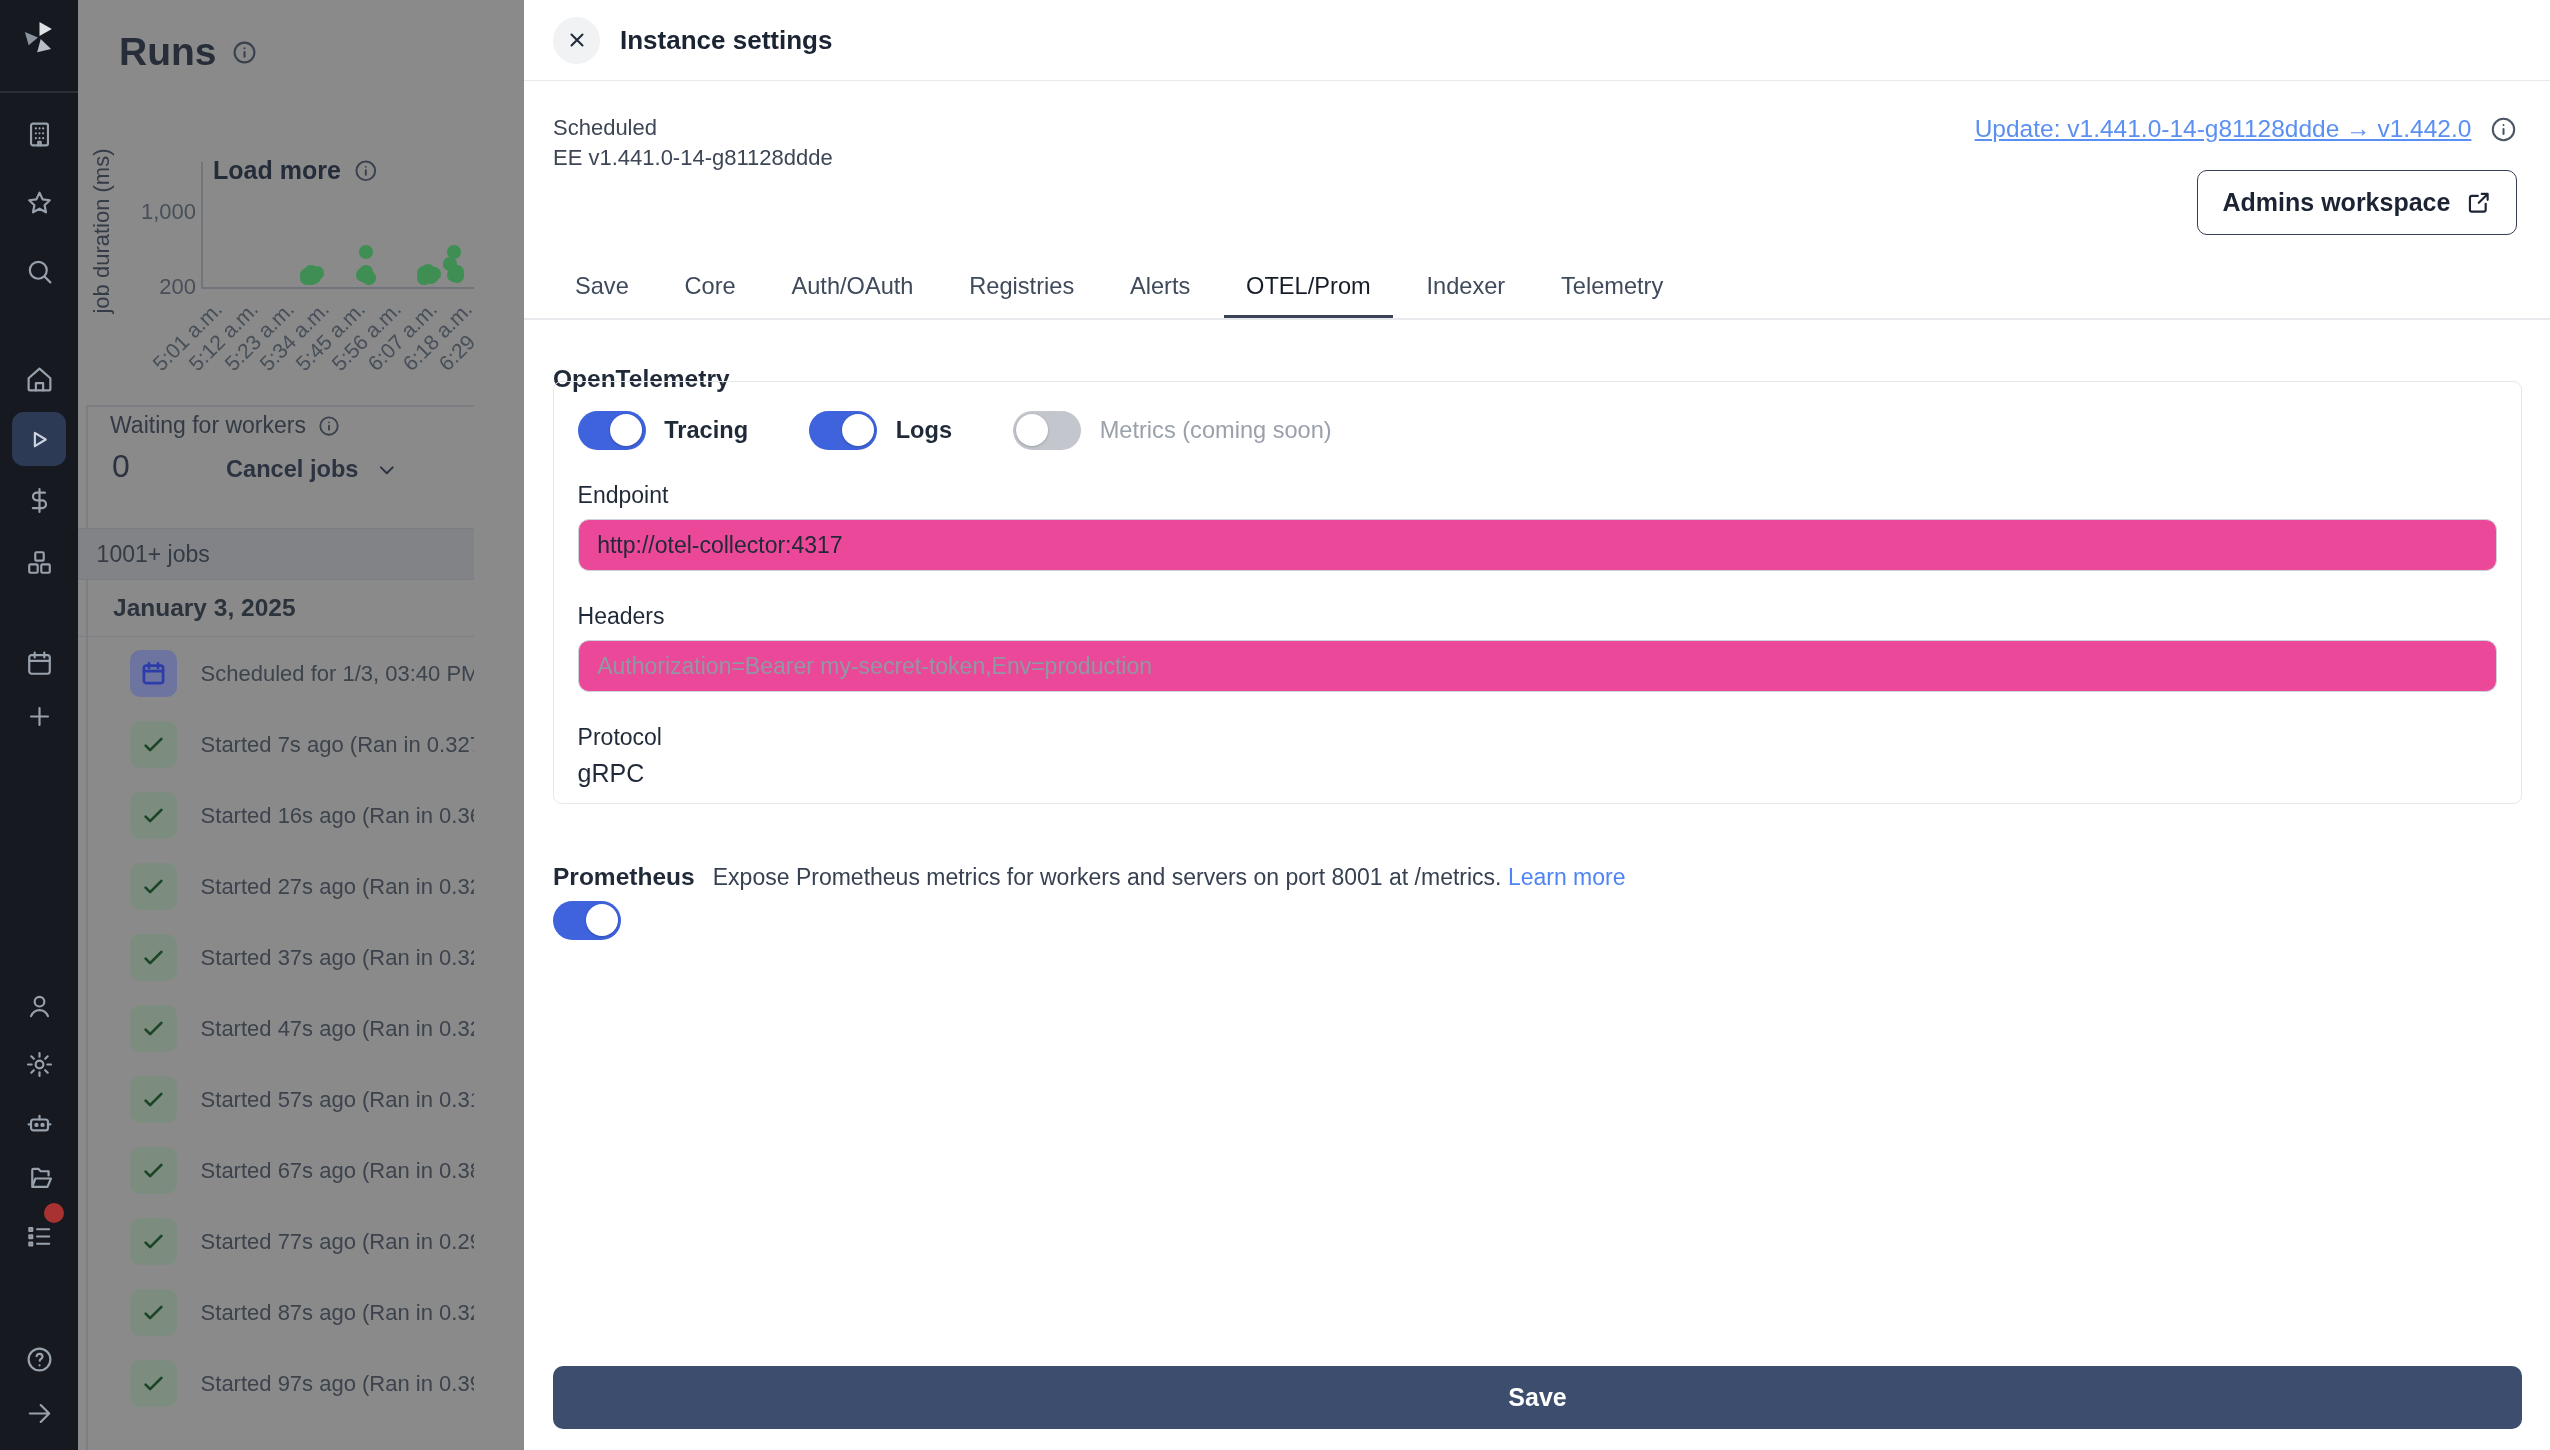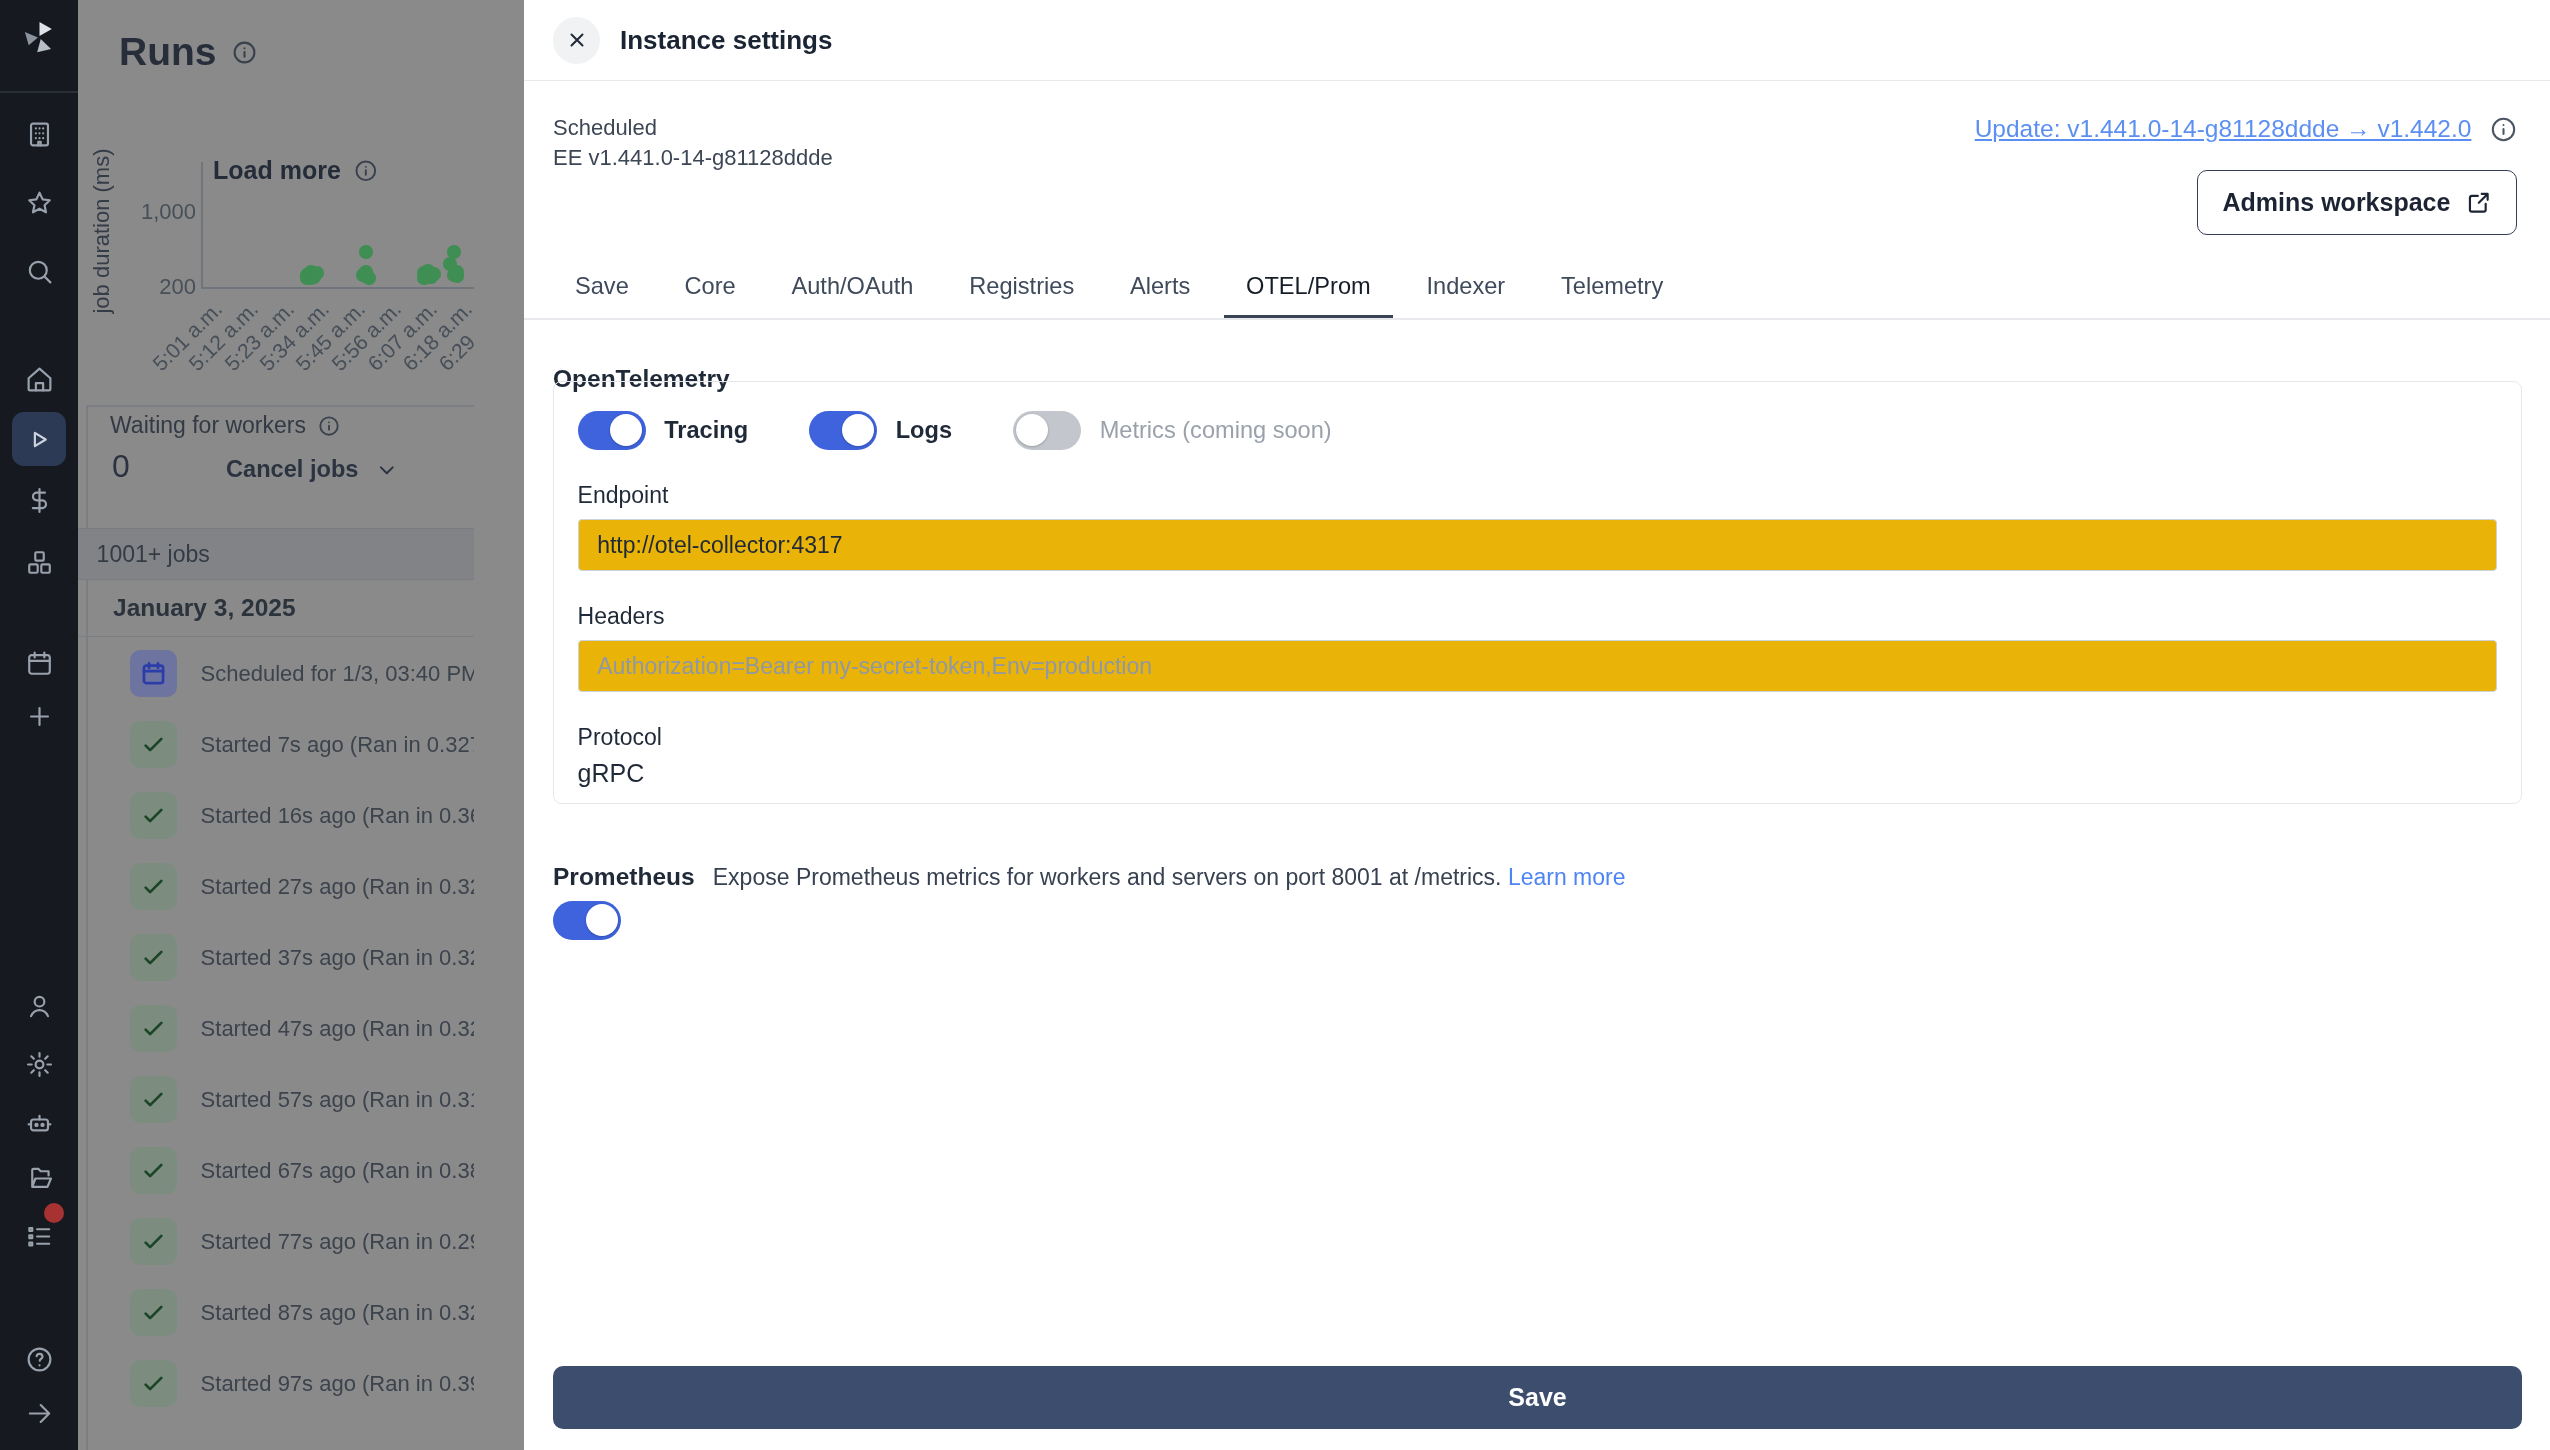--- a/index.html
+++ b/index.html
@@ -81,21 +81,21 @@
   .tglgroup{display:flex;align-items:center;gap:18.6px;}
   .tgl{position:relative;width:68px;height:39px;border-radius:19.4px;flex:0 0 68px;}
   .tgl.on{background:#3e63dd;}
   .tgl.off{background:#c3c7cd;}
   .tgl .knob{position:absolute;top:3.4px;width:32px;height:32px;border-radius:50%;background:#ffffff;box-shadow:0 0.8px 2.5px rgba(0,0,0,.25);}
   .tgl.on .knob{right:3.4px;}
   .tgl.off .knob{left:3.4px;}
   .tgllabel{font-size:23.6px;font-weight:600;color:#1f2937;}
   .tgllabel.dim{color:#9aa1ab;font-weight:400;}
   .fld{margin-top:32px;font-size:23px;font-weight:500;color:#1f2937;}
-  .inp{margin-top:10px;width:100%;height:52px;border:1.7px solid #cdd3db;border-radius:4px;background:#eab308;
+  .inp{margin-top:10px;width:100%;height:52px;border:1.7px solid #cdd3db;border-radius:11px;background:#ec4899;
     padding:0 18.6px;font-size:23px;color:#1f2937;font-family:"Liberation Sans",sans-serif;}
   .inp::placeholder{color:#8f98a3;}
   .protoval{margin-top:8.4px;font-size:25px;color:#1f2937;}
   .promline{position:absolute;left:29px;right:34px;top:863px;font-size:23px;color:#374151;}
   .promline .ph{font-size:24.5px;font-weight:700;color:#1f2937;margin-right:11.8px;}
   .promline a{color:#4f84f4;text-decoration:none;}
   .promtgl{position:absolute;left:29px;top:901px;}
   .savebtn{position:absolute;left:29px;right:29px;bottom:22px;height:63px;border:none;border-radius:10px;
     background:#3c4d6e;color:#ffffff;font-size:25px;font-weight:600;font-family:"Liberation Sans",sans-serif;}
 </style>

